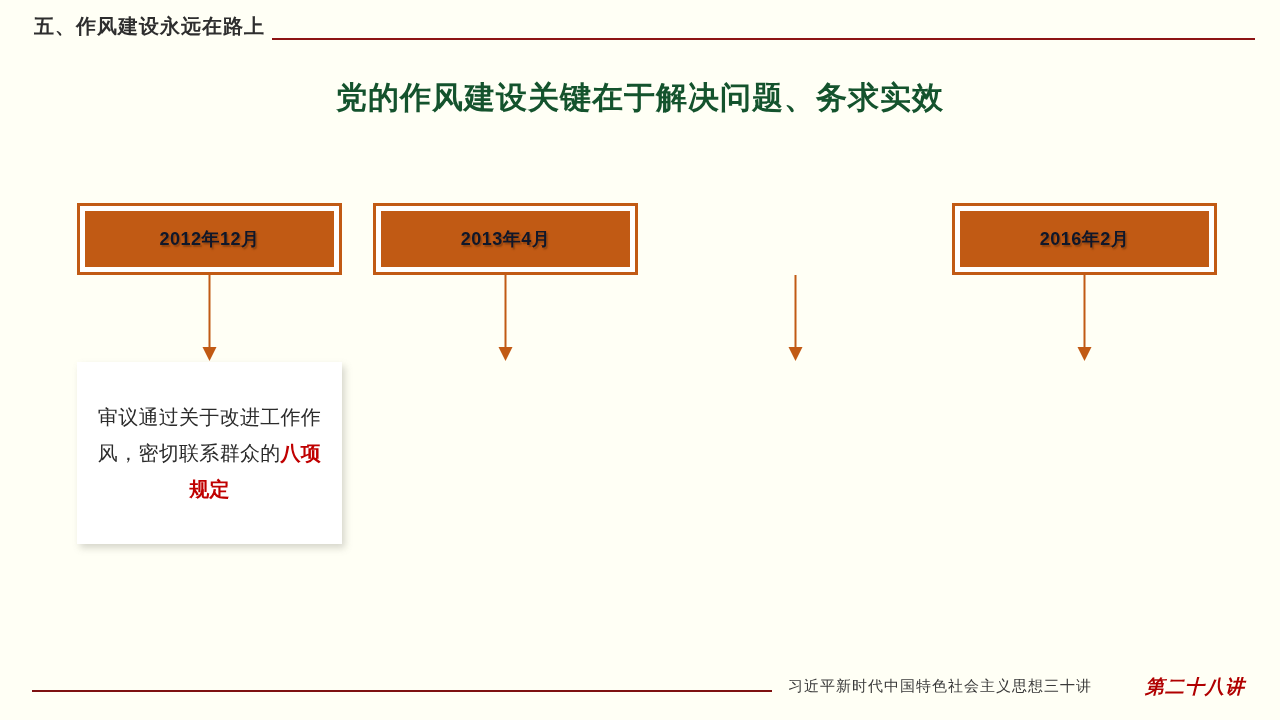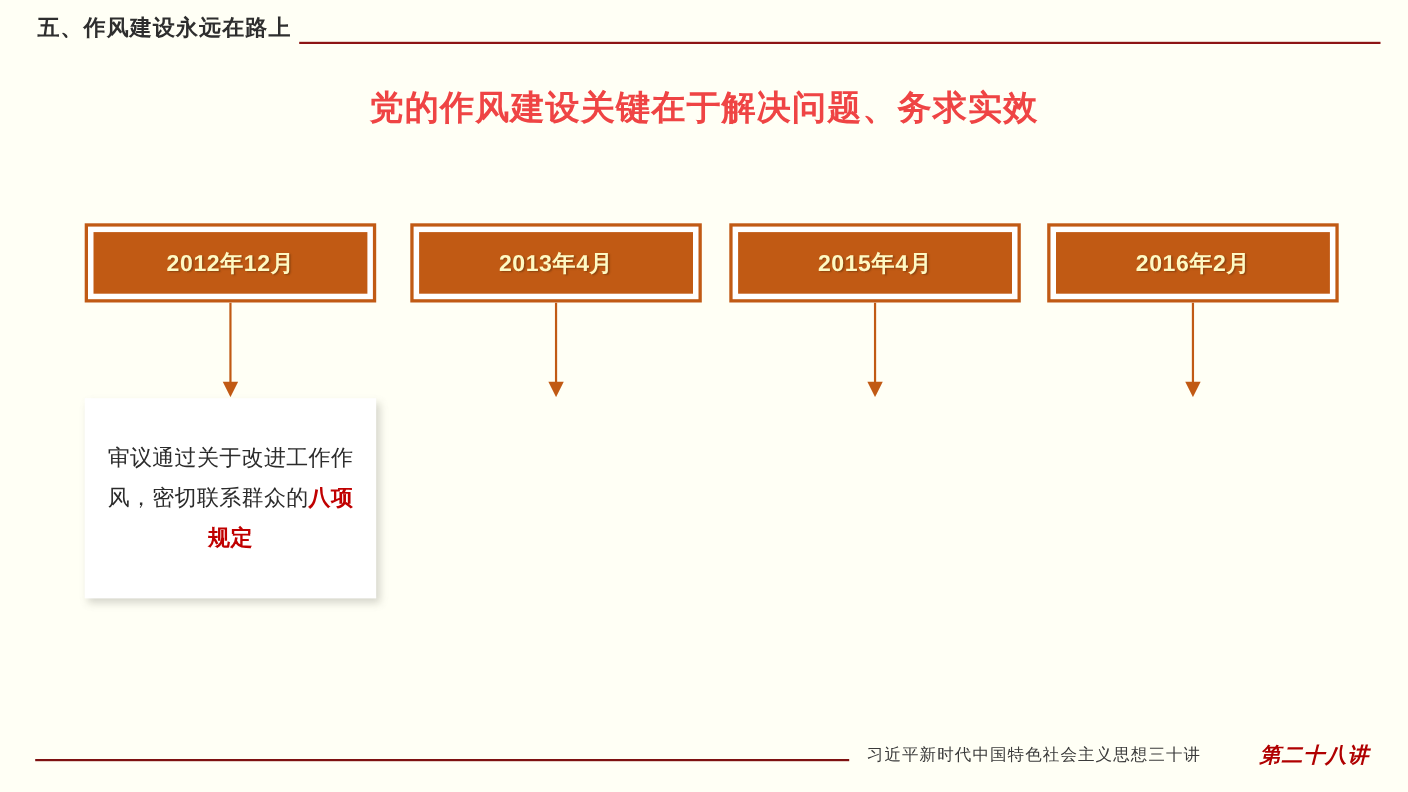--- a/index.html
+++ b/index.html
@@ -45,21 +45,21 @@
 
   
   #slide-title {
     position: absolute;
     left: 0;
     top: 76px;
     width: 1280px;
     text-align: center;
     font-size: 31px;
     font-weight: bold;
-    color: #ef4444;
+    color: #14532d;
     letter-spacing: 1px;
     line-height: 44px;
   }
 
   
   #timeline {
     position: absolute;
     left: 0;
     top: 0;
     width: 1280px;
@@ -90,22 +90,22 @@
   }
   .date-chip .fill {
     width: 100%;
     height: 100%;
     background: #c15a14;
     display: flex;
     align-items: center;
     justify-content: center;
   }
   .date-chip .date-label {
-    color: #fef9c3;
-    font-size: 21px;
+    color: #0f172a;
+    font-size: 18px;
     font-weight: bold;
     letter-spacing: 0.5px;
     text-shadow: 1.5px 1.5px 1.5px rgba(80,40,10,0.45);
     white-space: nowrap;
   }
 
   
   .connector {
     position: absolute;
     top: 275px;
@@ -216,25 +216,20 @@
         <span class="date-label">2013年4月</span>
       </div>
     </div>
     <svg class="connector" viewBox="0 0 265 86">
       <line x1="132.5" y1="0" x2="132.5" y2="74" stroke="#c15a14" stroke-width="2"></line>
       <polygon points="125.5,72 139.5,72 132.5,86" fill="#c15a14"></polygon>
     </svg>
   </div>
 
   <div class="tl-col c2">
-    <div class="date-chip">
-      <div class="fill">
-        <span class="date-label">2015年4月</span>
-      </div>
-    </div>
     <svg class="connector" viewBox="0 0 265 86">
       <line x1="132.5" y1="0" x2="132.5" y2="74" stroke="#c15a14" stroke-width="2"></line>
       <polygon points="125.5,72 139.5,72 132.5,86" fill="#c15a14"></polygon>
     </svg>
   </div>
 
   <div class="tl-col c3">
     <div class="date-chip">
       <div class="fill">
         <span class="date-label">2016年2月</span>

